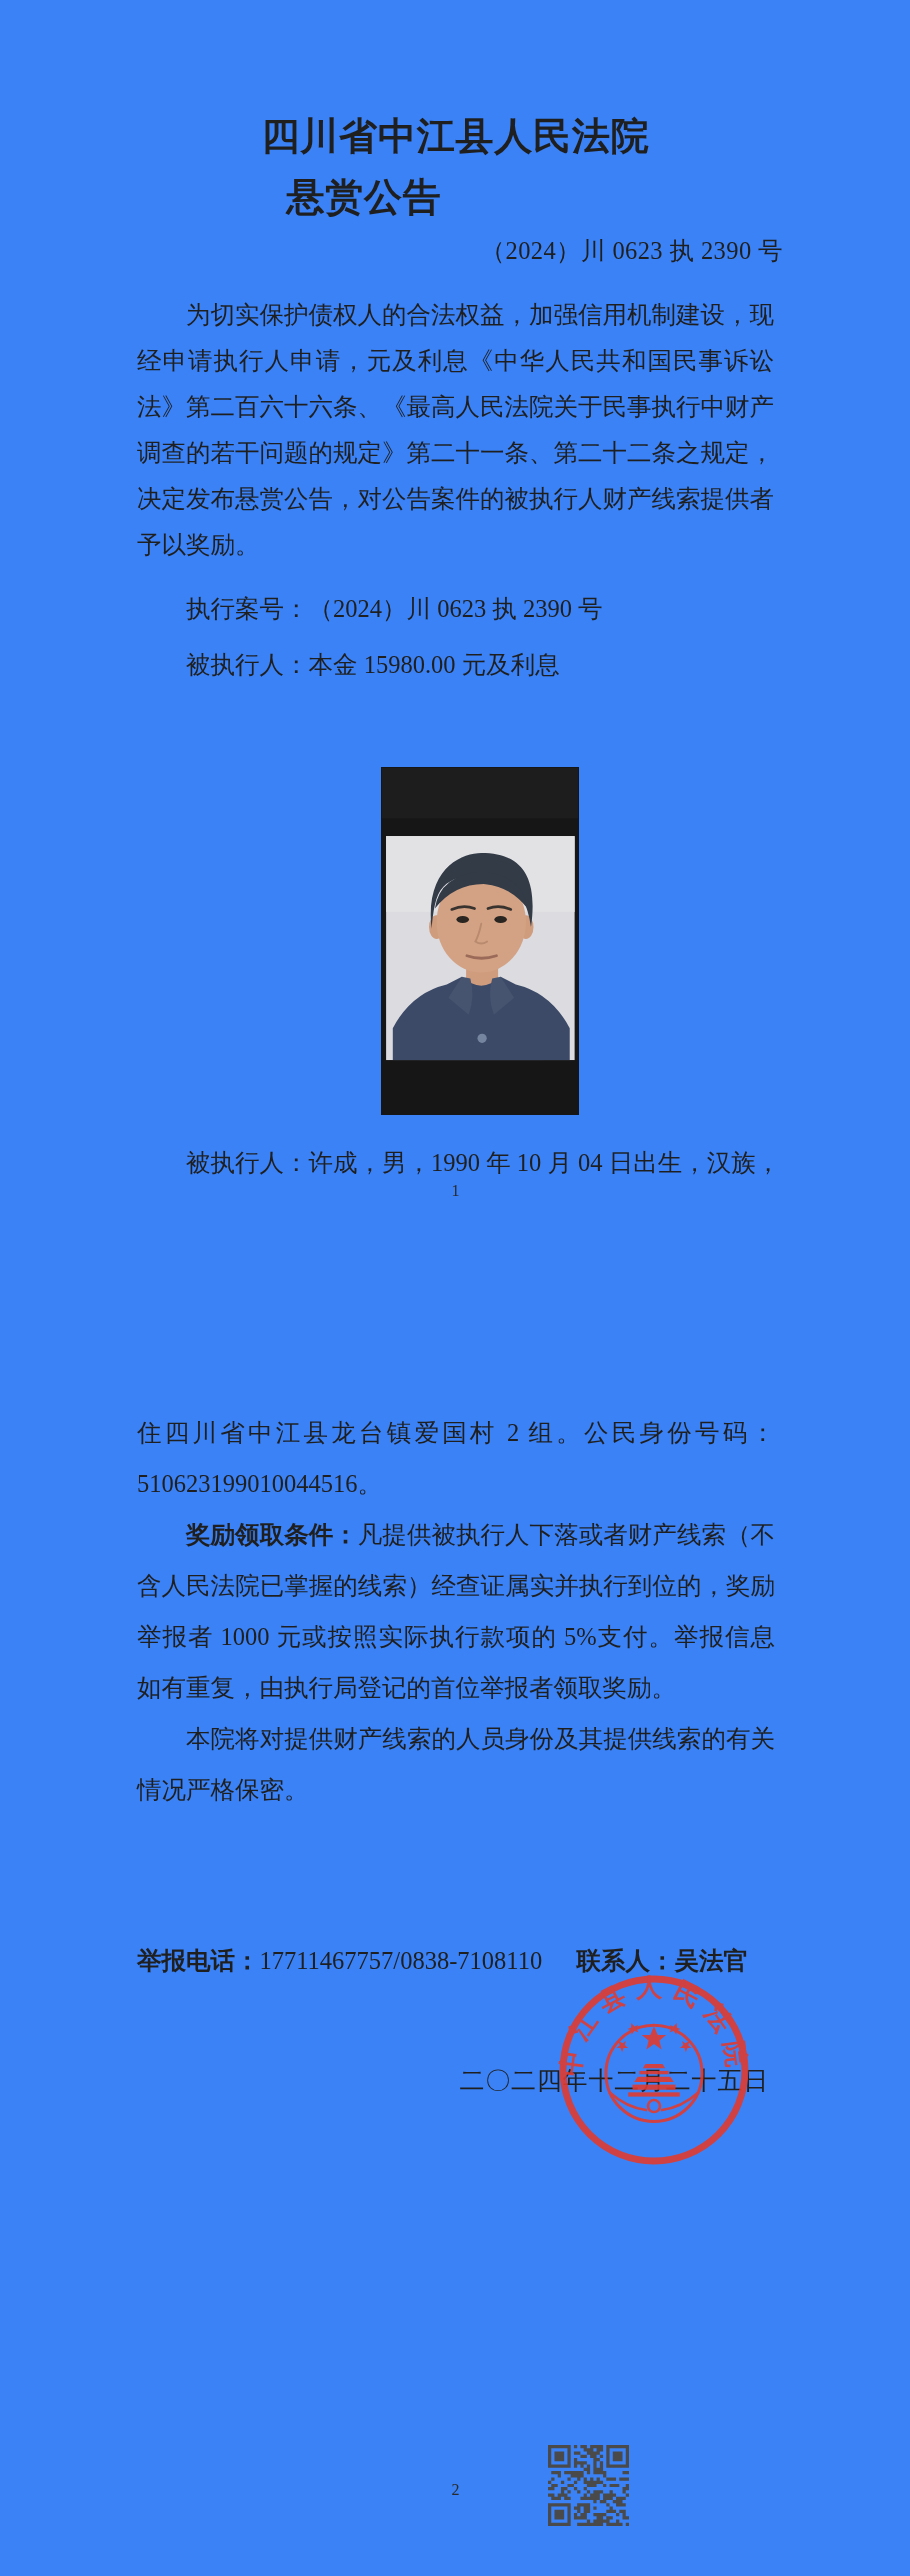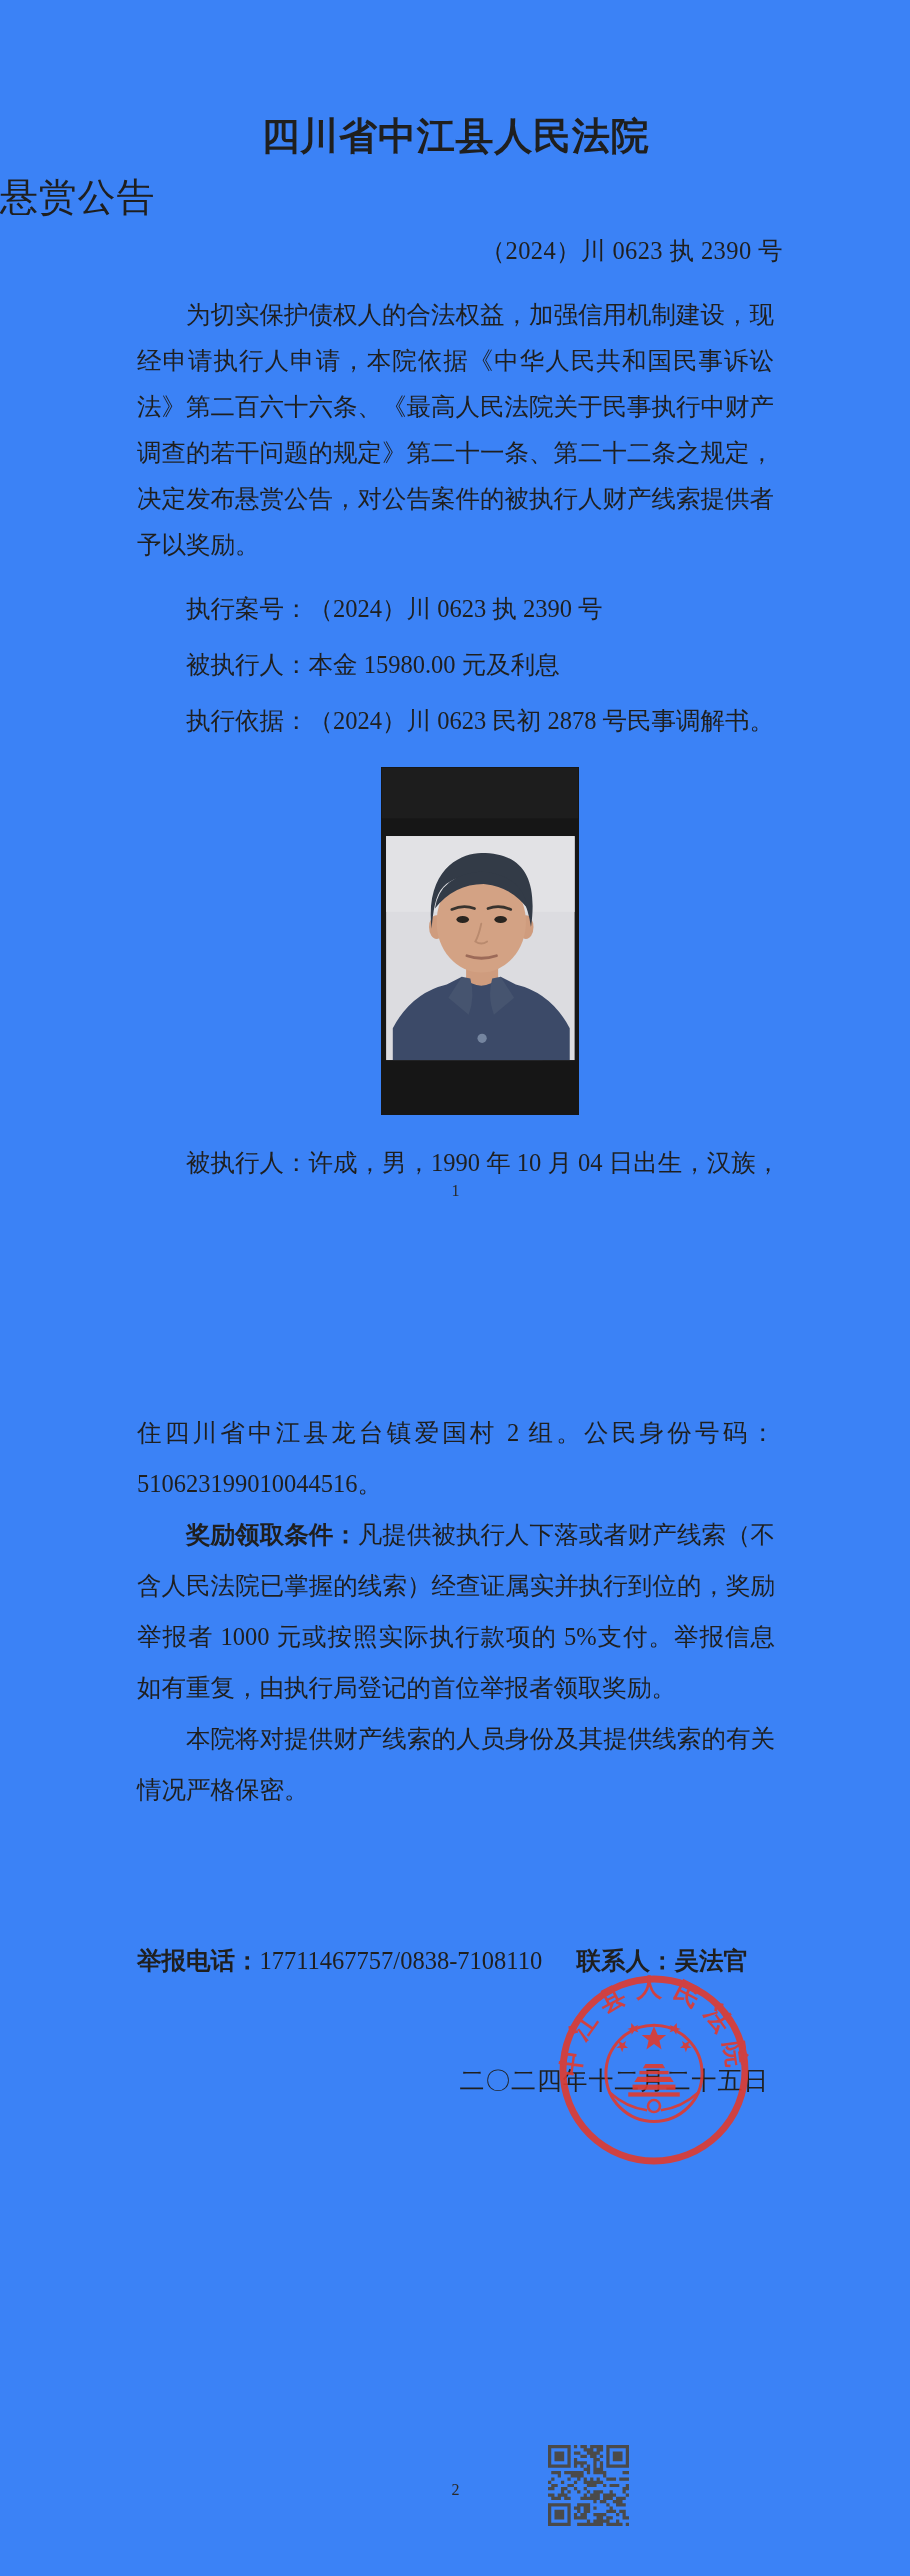--- a/index.html
+++ b/index.html
@@ -11,21 +11,21 @@
     color:#1f1f1f;
     overflow:hidden;
   }
   .abs{position:absolute;}
   .court-name{
     top:111px;left:0;width:911px;
     text-align:center;font-size:38px;font-weight:bold;letter-spacing:0.8px;
   }
   .doc-title{
     top:172px;left:0;width:728px;
-    text-align:left;font-size:38px;font-weight:normal;letter-spacing:0.8px;
+    text-align:center;font-size:38px;font-weight:bold;letter-spacing:0.8px;
   }
   .case-no{
     top:234px;right:128px;
     font-size:24.5px;letter-spacing:0.4px;
   }
   .intro{
     top:292px;left:137px;width:637px;
     font-size:24.5px;line-height:46px;
     text-align:justify;text-indent:2em;
   }
@@ -61,26 +61,25 @@
 </style>
 </head>
 <body>
 
 <div class="page">
 
   <div class="abs court-name">四川省中江县人民法院</div>
   <div class="abs doc-title">悬赏公告</div>
   <div class="abs case-no">（2024）川 0623 执 2390 号</div>
 
-  <div class="abs intro">为切实保护债权人的合法权益，加强信用机制建设，现经申请执行人申请，本院依据《中华人民共和国民事诉讼法》第二百六十六条、《最高人民法院关于民事执行中财产调查的若干问题的规定》第二十一条、第二十二条之规定，决定发布悬赏公告，对公告案件的被执行人财产线索提供者予以奖励。</div>
+  <div class="abs intro">为切实保护债权人的合法权益，加强信用机制建设，现经申请执行人申请，元及利息《中华人民共和国民事诉讼法》第二百六十六条、《最高人民法院关于民事执行中财产调查的若干问题的规定》第二十一条、第二十二条之规定，决定发布悬赏公告，对公告案件的被执行人财产线索提供者予以奖励。</div>
 
   <div class="abs case-info">
     <div class="info-line"><span>执行案号：</span><span>（2024）川 0623 执 2390 号</span></div>
     <div class="info-line"><span>被执行人：</span><span>本金 15980.00 元及利息</span></div>
-    <div class="info-line"><span>执行依据：</span><span>（2024）川 0623 民初 2878 号民事调解书。</span></div>
   </div>
 
   <div class="abs photo-frame">
     <svg width="198" height="348" viewBox="0 0 235 413">
       <rect x="0" y="0" width="235" height="413" fill="#161616"></rect>
       <rect x="1" y="1" width="233" height="60" fill="#1d1d1d"></rect>
       <svg x="6" y="82" width="224" height="266" viewBox="0 0 224 266">
         <rect x="0" y="0" width="224" height="266" fill="#dcdce0"></rect>
         <rect x="0" y="0" width="224" height="90" fill="#e2e2e5"></rect>
 

